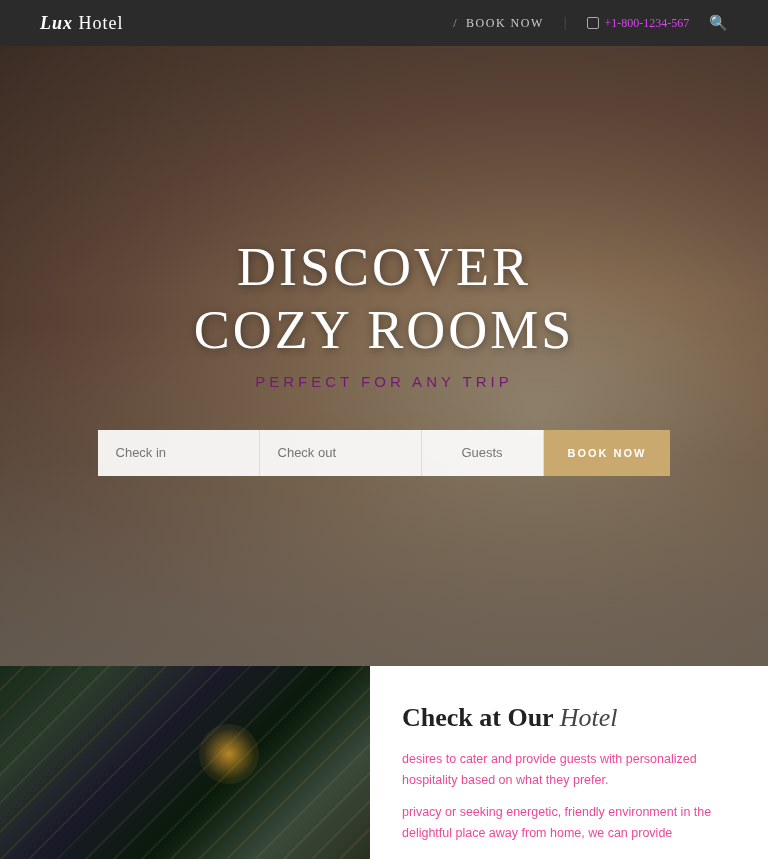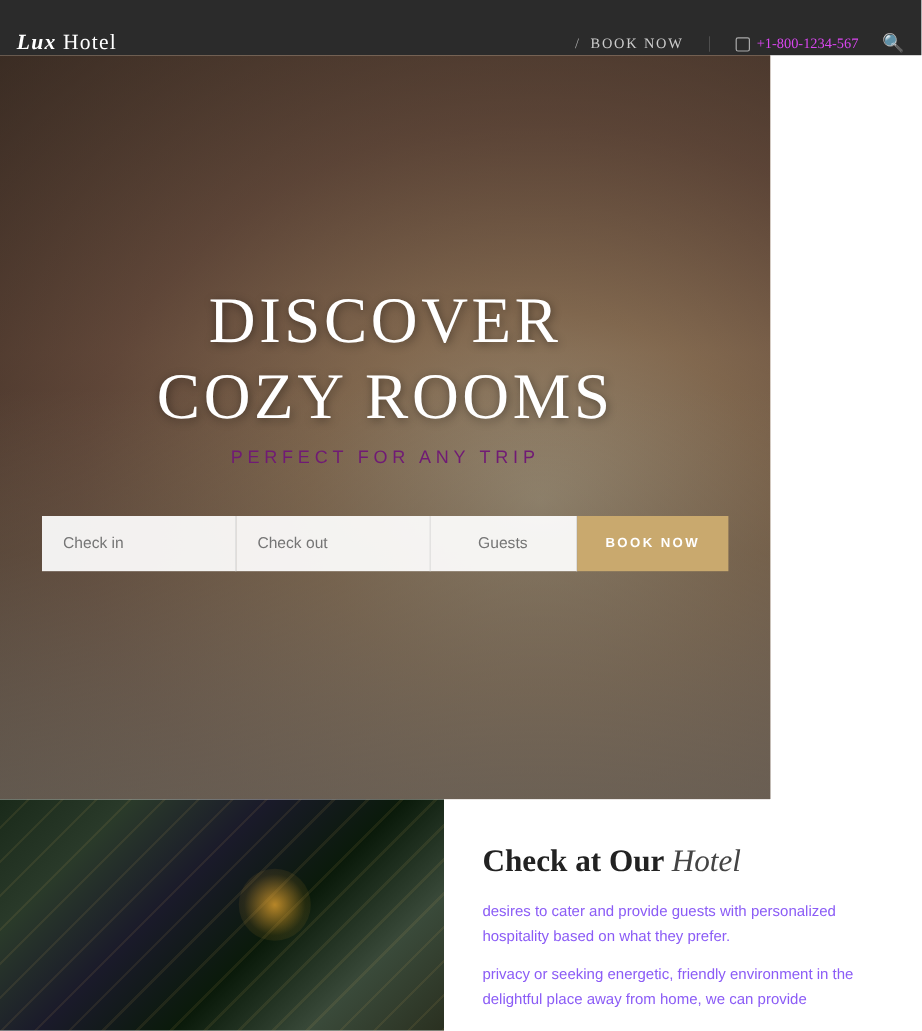--- a/index.html
+++ b/index.html
@@ -2,22 +2,22 @@
 <html><head>
   <meta charset="utf-8">
   <style>
     * { margin: 0; padding: 0; box-sizing: border-box; }
     body { font-family: 'Georgia', serif; width: 768px; overflow-x: hidden; background: #fff; }
 
     
     .navbar {
       background: #2b2b2b;
       display: flex;
-      align-items: flex-end;
-      padding: 0 14px;
+      align-items: center;
+      padding: 0 40px;
       height: 46px;
       justify-content: space-between;
       gap: 16px;
     }
     .navbar-brand {
       color: #fff;
       font-size: 18px;
       font-family: 'Georgia', serif;
       letter-spacing: 1px;
     }
@@ -61,21 +61,21 @@
     }
     .search-icon-nav {
       color: #ccc;
       font-size: 15px;
       cursor: pointer;
     }
 
     
     .hero {
       position: relative;
-      width: 642px;
+      width: 768px;
       height: 620px;
       overflow: hidden;
       display: flex;
       flex-direction: column;
       align-items: center;
       justify-content: center;
     }
     .hero-bg {
       position: absolute;
       inset: 0;
@@ -236,21 +236,21 @@
       margin-bottom: 16px;
       line-height: 1.2;
     }
     .lower-heading em {
       font-style: italic;
       font-weight: 400;
       color: #444;
     }
     .lower-para {
       font-size: 12.5px;
-      color: #8b5cf6;
+      color: #ec4899;
       font-family: 'Arial', sans-serif;
       line-height: 1.65;
       margin-bottom: 12px;
     }
   </style>
 </head>
 <body>
 
 <nav class="navbar">
   <div class="navbar-brand">

